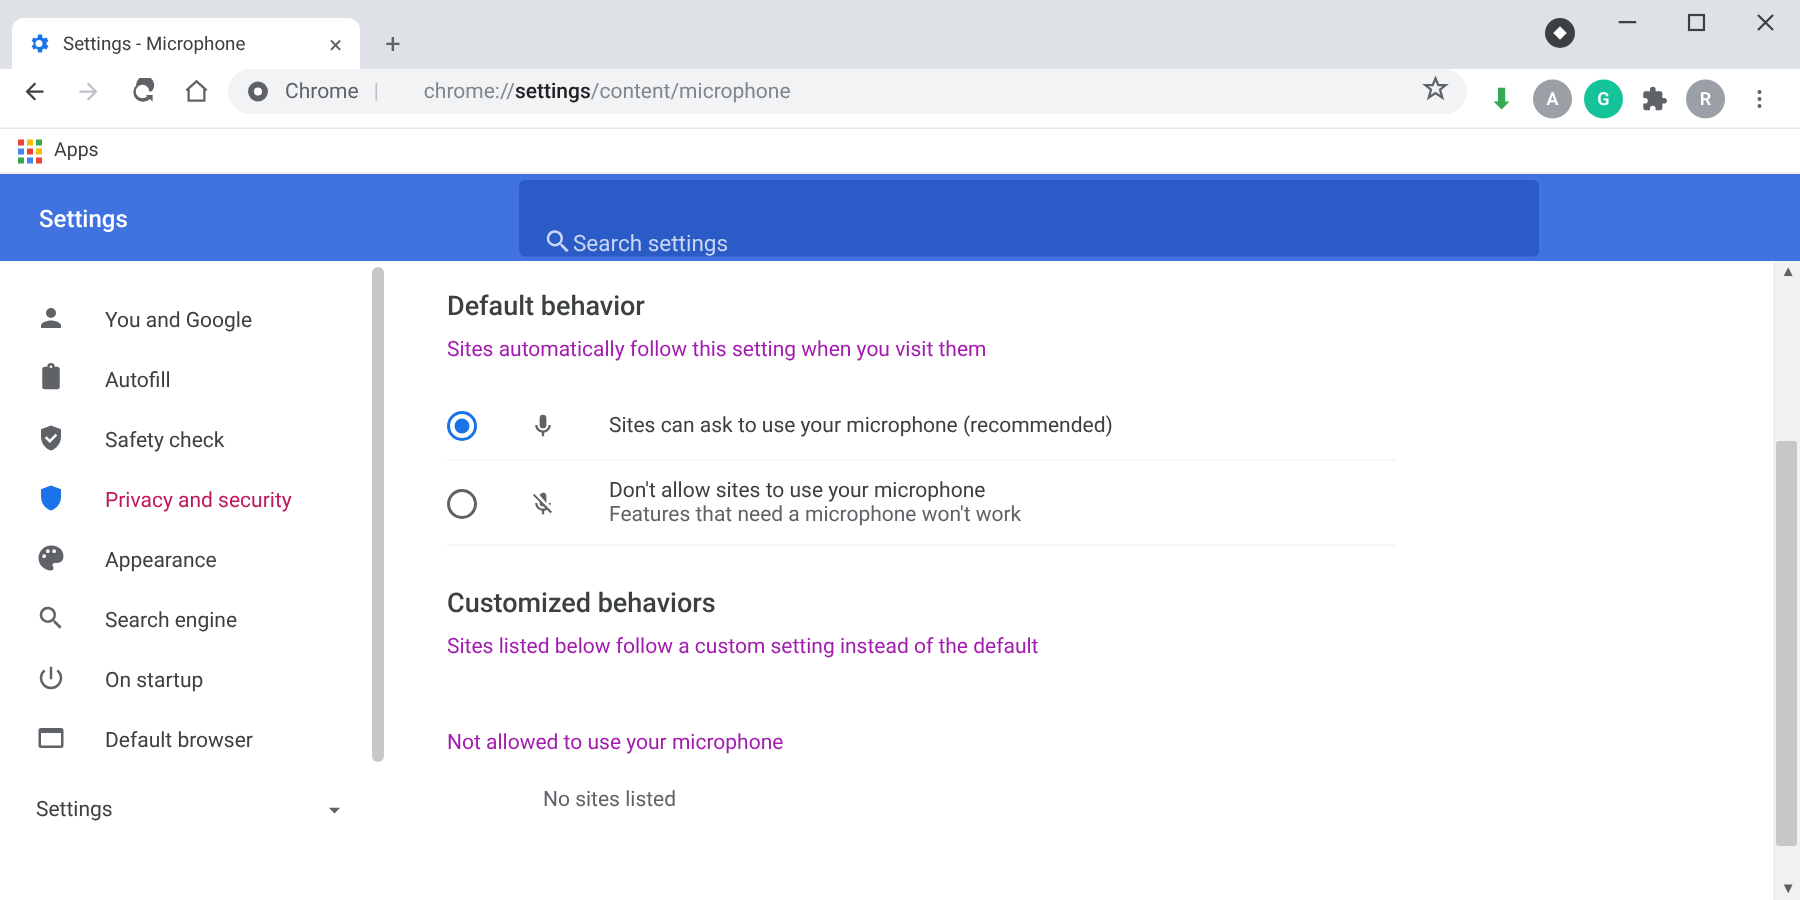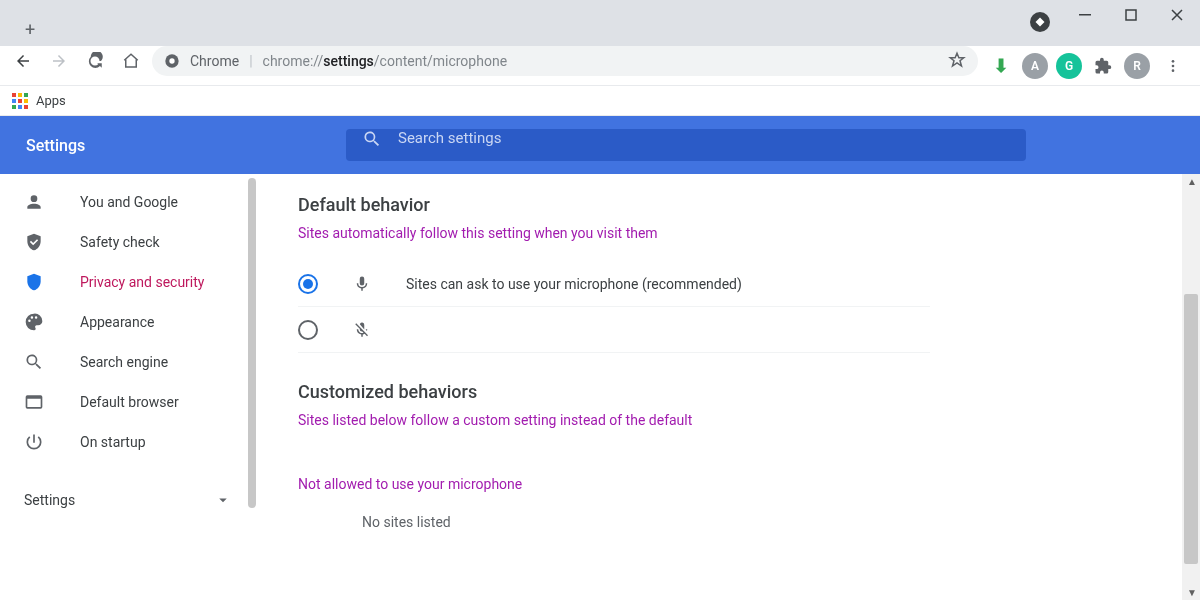--- a/index.html
+++ b/index.html
@@ -16,46 +16,46 @@
   .winbtn { width: 46px; height: 30px; display: flex; align-items: center; justify-content: center; color: #3c4043; }
   .incog { position: absolute; right: 150px; top: 12px; width: 20px; height: 20px; border-radius: 50%; background: #3c4043; display: flex; align-items: center; justify-content: center; }
 
   
   .toolbar { height: 40px; background: #fff; display: flex; padding: 0 8px; gap: 6px; border-bottom: 1px solid #e8eaed; }
   .tbtn { width: 30px; height: 30px; display: flex; align-items: center; justify-content: center; color: #5f6368; border-radius: 50%; cursor: pointer; }
   .tbtn.dis { color: #bdc1c6; }
   .omni { flex: 1; height: 30px; background: #f1f3f4; border-radius: 15px; display: flex; align-items: center; padding: 0 12px; gap: 10px; color: #5f6368; font-size: 14px; }
   .omni .label { color: #5f6368; }
   .omni .sep { color: #bdc1c6; }
-  .omni .url { color: #80868b; }
+  .omni .url { color: #80868b; margin-left: 20px; }
   .omni .url b { color: #202124; font-weight: 500; }
   .omni .star { margin-left: auto; color: #5f6368; }
   .exts { display: flex; align-items: center; gap: 8px; padding: 0 4px; }
   .ext { width: 26px; height: 26px; display: flex; align-items: center; justify-content: center; border-radius: 50%; font-size: 12px; font-weight: 600; color: #fff; }
   .avatar { background: #9aa0a6; }
 
   
   .bookbar { height: 30px; display: flex; align-items: center; padding: 0 12px; gap: 8px; font-size: 13px; color: #3c4043; border-bottom: 1px solid #ebebeb; }
   .appsicon { width: 16px; height: 16px; display: grid; grid-template-columns: repeat(3,4px); grid-template-rows: repeat(3,4px); gap: 2px; }
   .appsicon span:nth-child(1){background:#ea4335}.appsicon span:nth-child(2){background:#fbbc04}.appsicon span:nth-child(3){background:#34a853}
   .appsicon span:nth-child(4){background:#4285f4}.appsicon span:nth-child(5){background:#ea4335}.appsicon span:nth-child(6){background:#fbbc04}
   .appsicon span:nth-child(7){background:#34a853}.appsicon span:nth-child(8){background:#4285f4}.appsicon span:nth-child(9){background:#ea4335}
 
   
   .shdr { height: 58px; background: #4173e0; display: flex; align-items: center; padding: 0 26px; gap: 60px; }
   .shdr .title { color: #fff; font-size: 16px; font-weight: 500; width: 260px; }
-  .search { flex: 1; max-width: 680px; height: 32px; background: #2b5bc7; border-radius: 4px; display: flex; align-items: flex-start; padding: 0 16px; gap: 16px; }
+  .search { flex: 1; max-width: 680px; height: 51px; background: #2b5bc7; border-radius: 4px; display: flex; align-items: flex-end; padding: 0 16px; gap: 0; }
   .search input { flex: 1; background: transparent; border: none; outline: none; color: #fff; font-size: 15px; }
   .search input::placeholder { color: #c9d6f4; }
 
   
   .content { display: flex; height: calc(600px - 46px - 40px - 30px - 58px); background: #fff; position: relative; }
   .sidebar { width: 256px; padding: 8px 0 8px 0; position: relative; }
   .sb-scroll { position: absolute; right: 0; top: 4px; width: 8px; height: 330px; background: #c7c7c7; border-radius: 4px; }
-  .sbitem { height: 40px; display: flex; align-items: center; padding: 0 24px; gap: 36px; font-size: 14px; color: #3c4043; cursor: pointer; }
+  .sbitem { height: 40px; display: flex; align-items: flex-end; padding: 0 24px; gap: 26px; font-size: 14px; color: #3c4043; cursor: pointer; }
   .sbitem.active { color: #be185d; }
   .sbitem .sicon { width: 20px; height: 20px; display: flex; align-items: center; justify-content: center; color: #5f6368; }
   .sbitem.active .sicon { color: #1a73e8; }
   .advanced { height: 40px; display: flex; align-items: center; justify-content: space-between; padding: 0 24px; font-size: 14px; color: #3c4043; margin-top: 18px; cursor: pointer; }
 
   .main { flex: 1; background: #fff; overflow-y: auto; position: relative; }
   .card { width: 680px; margin: 0 0 0 18px; padding: 20px 24px; }
   .sect { font-size: 18px; color: #3c4043; font-weight: 500; margin-bottom: 10px; }
   .sub { font-size: 14px; color: #a21caf; margin-bottom: 20px; }
   .radio-row { display: flex; align-items: center; gap: 34px; padding: 12px 0; border-bottom: 1px solid #f1f3f4; }
@@ -72,20 +72,27 @@
   .right-scroll { position: absolute; right: 2px; top: 120px; width: 14px; height: 270px; background: #c7c7c7; border-radius: 2px; }
   .right-scroll-track { position: absolute; right: 0; top: 0; width: 18px; height: 100%; background: #f1f1f1; }
   .arrow-up, .arrow-down { position: absolute; right: 3px; font-size: 10px; color: #606060; }
   .arrow-up { top: 2px; } .arrow-down { bottom: 2px; }
   .rightpane { width: 174px; background: #fff; position: relative; }
 </style>
 </head>
 <body>
 
 <div class="titlebar">
+  <div class="tab">
+    <svg width="16" height="16" viewBox="0 0 24 24">
+        <path fill="#1a73e8" d="M19.4 13a7.5 7.5 0 000-2l2-1.6-2-3.4-2.4 1a7.5 7.5 0 00-1.7-1L15 3h-4l-.3 2.9a7.5 7.5 0 00-1.7 1l-2.4-1-2 3.4L6.6 11a7.5 7.5 0 000 2l-2 1.6 2 3.4 2.4-1a7.5 7.5 0 001.7 1L11 21h4l.3-2.9a7.5 7.5 0 001.7-1l2.4 1 2-3.4zM12 15.5A3.5 3.5 0 1115.5 12 3.5 3.5 0 0112 15.5z"></path>
+      </svg>
+    <span class="tabtitle">Settings - Microphone</span>
+    <span class="closex">×</span>
+  </div>
   <div class="newtab">+</div>
   <div class="incog">
     <svg width="12" height="12" viewBox="0 0 24 24">
         <path fill="#fff" d="M12 3l9 9-9 9-9-9z"></path>
       </svg>
   </div>
   <div class="winctrls">
     <div class="winbtn">
         <svg width="12" height="12">
           <rect y="5" width="12" height="1.5" fill="#3c4043"></rect>
@@ -188,20 +195,28 @@
       <span class="sicon">
           <svg width="20" height="20" viewBox="0 0 24 24">
             <path fill="currentColor" d="M12 12a4 4 0 10-4-4 4 4 0 004 4zm0 2c-4 0-8 2-8 4v2h16v-2c0-2-4-4-8-4z"></path>
           </svg>
         </span>
       <span>You and Google</span>
     </div>
     <div class="sbitem">
       <span class="sicon">
           <svg width="20" height="20" viewBox="0 0 24 24">
+            <path fill="currentColor" d="M17 3h-2a3 3 0 00-6 0H7a2 2 0 00-2 2v14a2 2 0 002 2h10a2 2 0 002-2V5a2 2 0 00-2-2zm-5-1a1 1 0 11-1 1 1 1 0 011-1z"></path>
+          </svg>
+        </span>
+      <span>Autofill</span>
+    </div>
+    <div class="sbitem">
+      <span class="sicon">
+          <svg width="20" height="20" viewBox="0 0 24 24">
             <path fill="currentColor" d="M12 2L4 5v6c0 5 3.4 9.7 8 11 4.6-1.3 8-6 8-11V5zm-1 14l-4-4 1.4-1.4L11 13.2l4.6-4.6L17 10z"></path>
           </svg>
         </span>
       <span>Safety check</span>
     </div>
     <div class="sbitem active">
       <span class="sicon">
           <svg width="20" height="20" viewBox="0 0 24 24">
             <path fill="currentColor" d="M12 2L4 5v6c0 5 3.4 9.7 8 11 4.6-1.3 8-6 8-11V5z"></path>
           </svg>
@@ -220,32 +235,32 @@
       <span class="sicon">
           <svg width="20" height="20" viewBox="0 0 24 24">
             <path fill="currentColor" d="M15.5 14h-.8l-.3-.3a6.5 6.5 0 10-.7.7l.3.3v.8l5 5 1.5-1.5zM9.5 14a4.5 4.5 0 114.5-4.5A4.5 4.5 0 019.5 14z"></path>
           </svg>
         </span>
       <span>Search engine</span>
     </div>
     <div class="sbitem">
       <span class="sicon">
           <svg width="20" height="20" viewBox="0 0 24 24">
+            <path fill="currentColor" d="M13 3h-2v10h2zm4.8 2.2l-1.4 1.4a7 7 0 11-8.8 0L6.2 5.2a9 9 0 1011.6 0z"></path>
+          </svg>
+        </span>
+      <span>On startup</span>
+    </div>
+    <div class="sbitem">
+      <span class="sicon">
+          <svg width="20" height="20" viewBox="0 0 24 24">
             <path fill="currentColor" d="M4 4h16a2 2 0 012 2v12a2 2 0 01-2 2H4a2 2 0 01-2-2V6a2 2 0 012-2zm0 4v10h16V8z"></path>
           </svg>
         </span>
       <span>Default browser</span>
-    </div>
-    <div class="sbitem">
-      <span class="sicon">
-          <svg width="20" height="20" viewBox="0 0 24 24">
-            <path fill="currentColor" d="M13 3h-2v10h2zm4.8 2.2l-1.4 1.4a7 7 0 11-8.8 0L6.2 5.2a9 9 0 1011.6 0z"></path>
-          </svg>
-        </span>
-      <span>On startup</span>
     </div>
     <div class="advanced">
       <span>Settings</span>
       <svg width="18" height="18" viewBox="0 0 24 24">
           <path fill="#5f6368" d="M7 10l5 5 5-5z"></path>
         </svg>
     </div>
     <div class="sb-scroll"></div>
   </div>
 
@@ -266,20 +281,24 @@
           </div>
       </div>
 
       <div class="radio-row">
         <div class="radio"></div>
         <div class="ricon">
             <svg width="18" height="18" viewBox="0 0 24 24">
               <path fill="#5f6368" d="M19 11a7 7 0 01-.4 2.3l-1.5-1.5A5 5 0 0017 11zm-4 .2V5a3 3 0 00-5.9-.8L15 11.2zM4.3 3L3 4.3l6 6V11a3 3 0 003 3l.3-.02 1.7 1.7A5 5 0 017 11H5a7 7 0 006 6.9V21h2v-3.1a7 7 0 002.5-.9l3.2 3.2 1.3-1.3z"></path>
             </svg>
           </div>
+        <div class="rtext">
+          <div class="l1">Don't allow sites to use your microphone</div>
+          <div class="l2">Features that need a microphone won't work</div>
+        </div>
       </div>
 
       <div class="pad"></div>
       <div class="sect">Customized behaviors</div>
       <div class="sub">Sites listed below follow a custom setting instead of the default</div>
 
       <div class="pad"></div>
       <div class="sub" style="margin-bottom:22px">Not allowed to use your microphone</div>
       <div class="nosites">No sites listed</div>
     </div>

